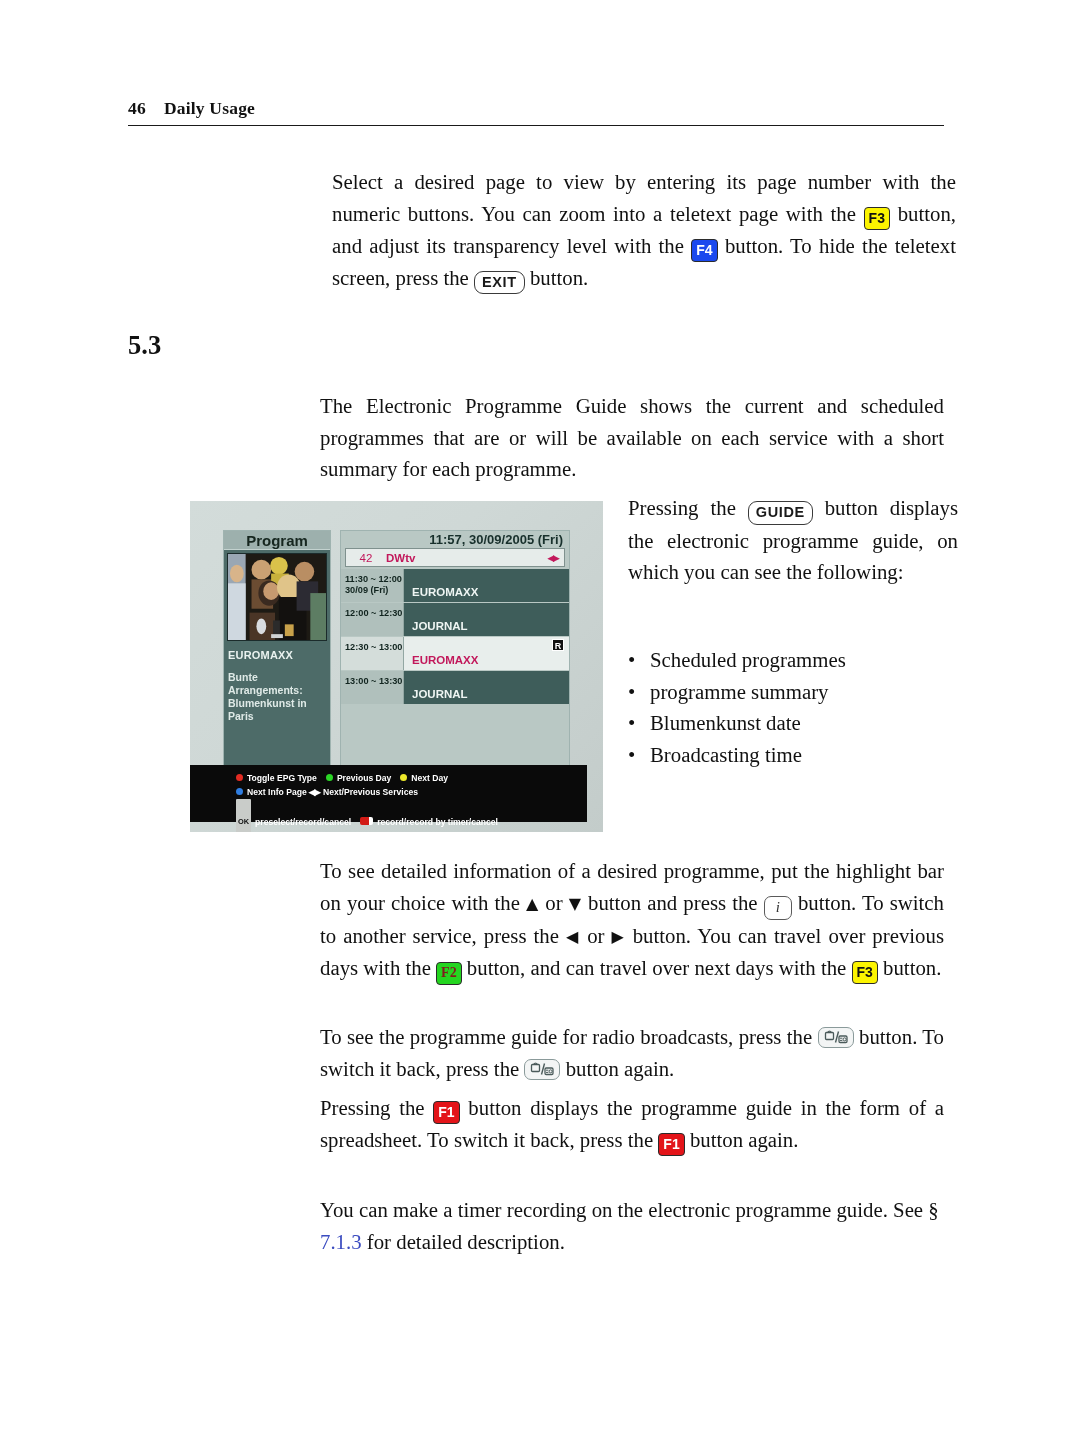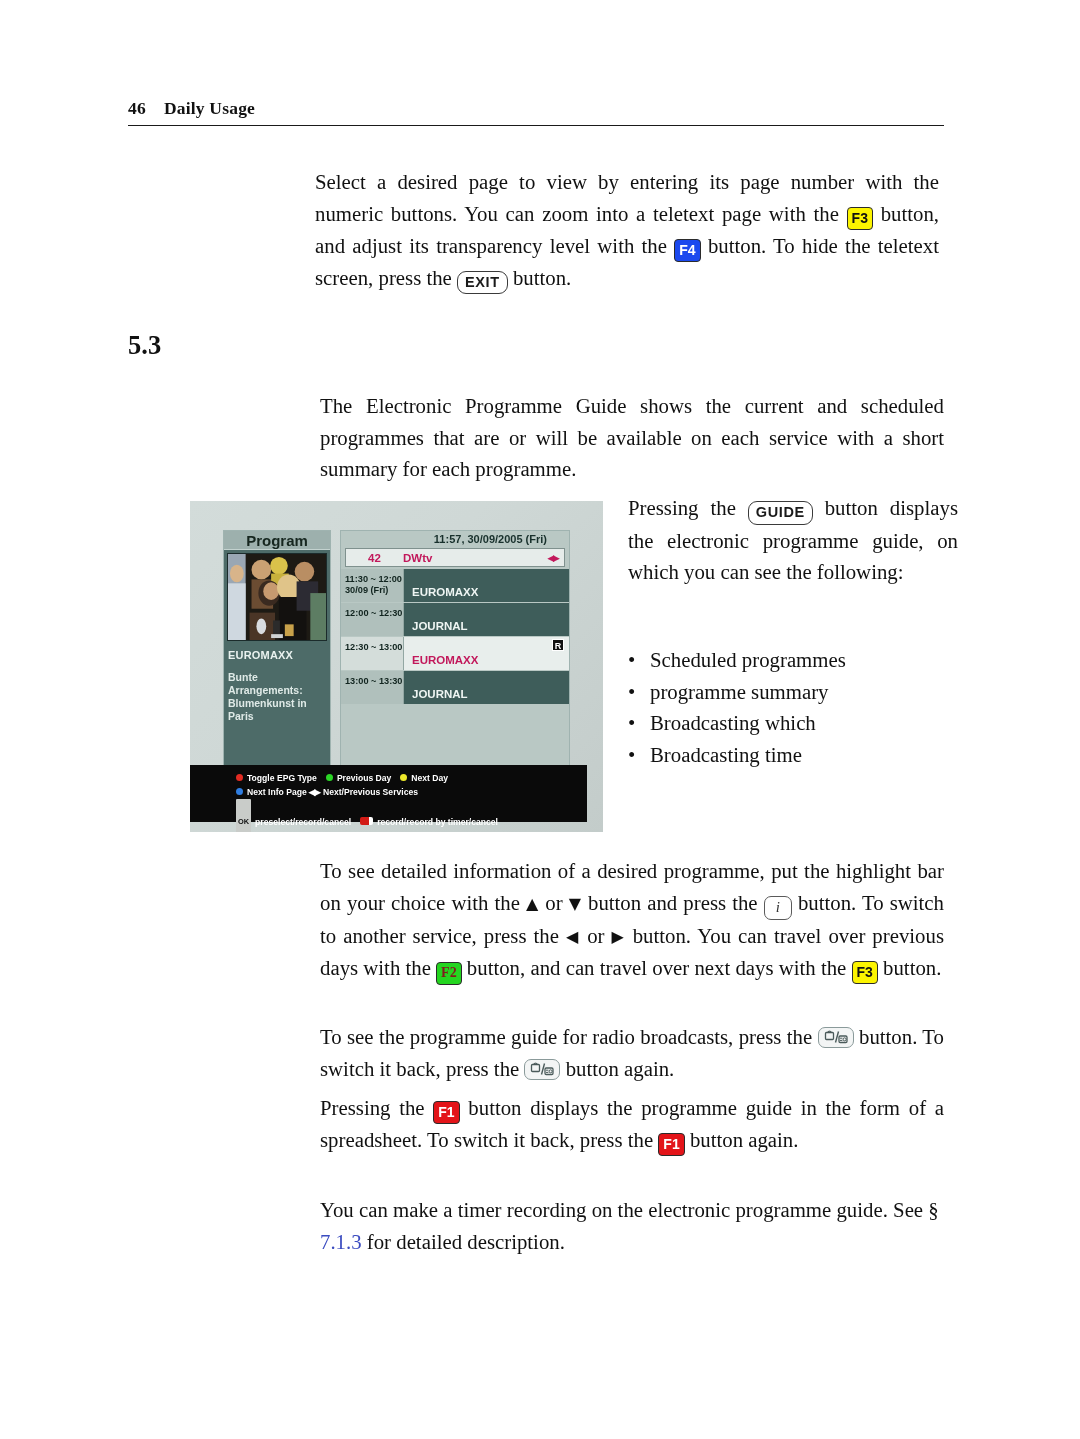--- a/index.html
+++ b/index.html
@@ -151,31 +151,31 @@
     line-height:13px; color:#dfeae7;
   }
   
   #osd-right{
     left:150px; top:29px; width:230px; height:240px;
     background:#b9c8c4;
     border:1px solid #9fb3b0;
   }
   #osd-clock{
     height:17px; line-height:17px; text-align:right;
-    padding-right:22px; color:#18302c;
-    font-size:11px; font-weight:bold;
+    padding-right:6px; color:#18302c;
+    font-size:13px; font-weight:bold;
     background:#b9c8c4;
   }
   #osd-chan{
     margin:0 4px; height:19px;
     background:#e6ecea;
     display:flex; align-items:center;
     border:1px solid #7f918e;
   }
-  #osd-chan .cn{ width:57px; text-align:center; color:#c2185b; font-size:11.5px; font-weight:bold; }
+  #osd-chan .cn{ width:40px; text-align:center; color:#c2185b; font-size:11.5px; font-weight:normal; }
   #osd-chan .cname{ color:#c2185b; font-size:11.5px; font-weight:bold; }
   #osd-chan .lr{ margin-left:auto; margin-right:5px; color:#c2185b; font-size:9px; letter-spacing:-1px;}
   #osd-rows{ margin-top:2px; }
   .osd-row{
     display:flex; height:33px; margin-bottom:1px;
   }
   .osd-time{
     width:62px; flex:none;
     background:#b0c0bc; color:#11241f;
     font-size:9.2px; font-weight:bold;
@@ -229,21 +229,21 @@
   .hsp{ display:inline-block; width:9px; }
 </style>
 </head>
 <body>
 
 <div id="page-header">
   <span class="pgnum">46</span>
   <span class="chap">Daily Usage</span>
 </div>
 
-<div class="para" id="p-intro" style="left:315px; top:166px; width:624px;">
+<div class="para" id="p-intro" style="left:332px; top:166px; width:624px;">
   <span>Select a desired page to view by entering its page number with the numeric buttons. You can zoom into a teletext page with the </span><span class="key fkey f3">F3</span><span> button, and adjust its transparency level with the </span><span class="key fkey f4">F4</span><span> button. To hide the teletext screen, press the </span><span class="key outline">EXIT</span><span> button.</span>
 </div>
 
 <div id="sec-heading">
   <span class="num">5.3</span>
 </div>
 
 <div class="para" id="p-epg" style="left:320px; top:390px; width:624px;">The Electronic Programme Guide shows the current and scheduled programmes that are or will be available on each service with a short summary for each programme.</div>
 
 <div class="para" id="p-guide" style="left:628px; top:492px; width:330px;">
@@ -254,21 +254,21 @@
   <div class="li">
     <span class="bullet">•</span>
     <span>Scheduled programmes</span>
   </div>
   <div class="li">
     <span class="bullet">•</span>
     <span>programme summary</span>
   </div>
   <div class="li">
     <span class="bullet">•</span>
-    <span>Broadcasting which</span>
+    <span>Blumenkunst date</span>
   </div>
   <div class="li">
     <span class="bullet">•</span>
     <span>Broadcasting time</span>
   </div>
 </div>
 
 <div id="tv-shot">
   <div id="tv-inner">
 

